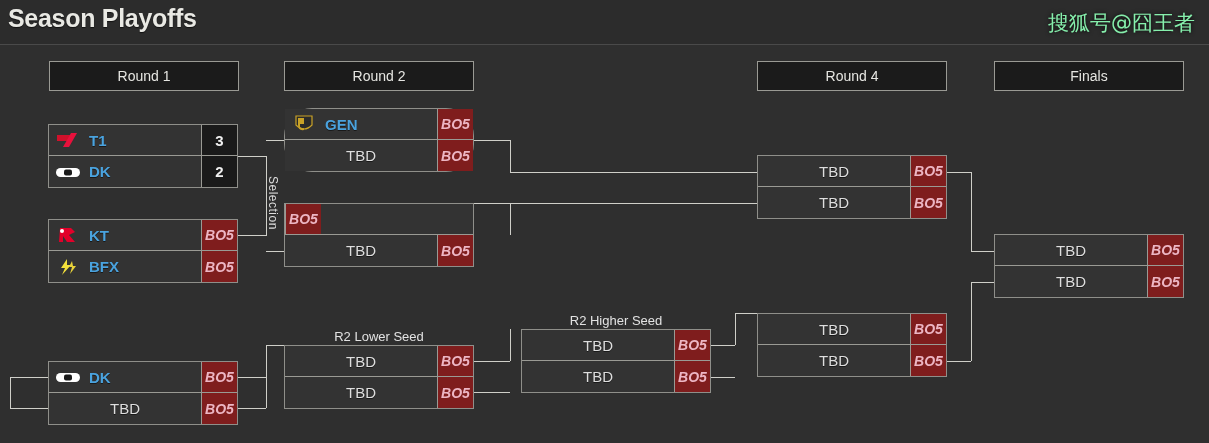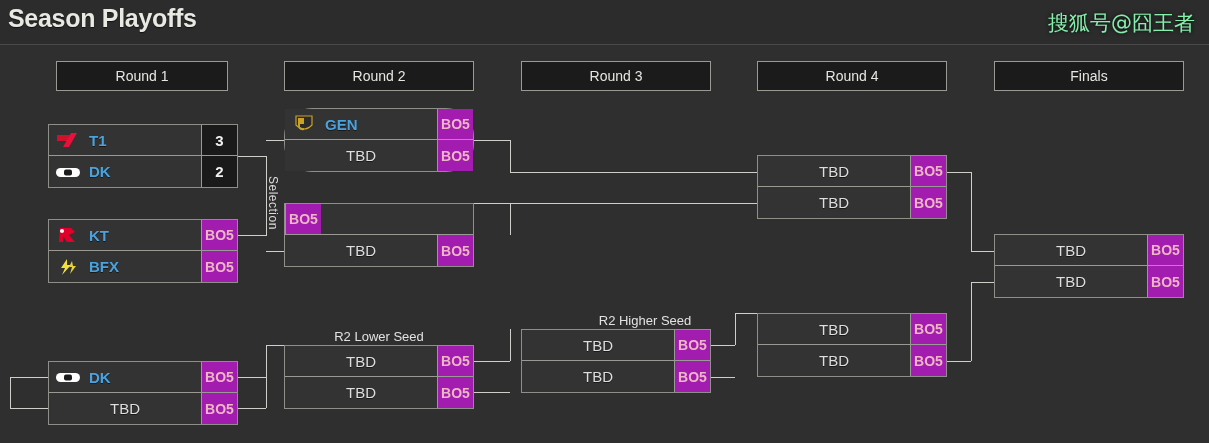--- a/index.html
+++ b/index.html
@@ -71,21 +71,21 @@
   }
   .tname.tbd-text{color:#dedede;margin-left:0;font-weight:normal;font-size:15px;}
   .score{
     width:36px;height:100%;
     background:#1a1a1a;
     border-left:1px solid #9a9a94;
     display:flex;align-items:center;justify-content:center;
     font-size:15px;font-weight:bold;color:#f0f0f0;
     box-sizing:border-box;
   }
-  .score.bo{color:#edb6c4;font-size:14px;background:#a21caf;}
+  .score.bo{color:#edb6c4;font-size:14px;background:#7f1d1d;font-style:italic;}
 
   
   .logo{width:26px;height:20px;position:relative;flex:none;}
   .logo svg{display:block;}
 
   
   .bracket-label{
     position:absolute;
     font-size:13px;color:#e2e2e2;
     white-space:nowrap;
@@ -106,23 +106,22 @@
 </head>
 <body>
 
 <div id="root">
 
   <div class="topbar">
     <div class="page-title">Season Playoffs</div>
     <div class="watermark">搜狐号@囧王者</div>
   </div>
 
-  <div class="round-header" style="left:56px;top:61px;width:172px;">Round 1</div>
+  <div class="round-header" style="left:49px;top:61px;width:190px;">Round 1</div>
   <div class="round-header" style="left:284px;top:61px;width:190px;">Round 2</div>
-  <div class="round-header" style="left:521px;top:61px;width:190px;">Round 3</div>
   <div class="round-header" style="left:757px;top:61px;width:190px;">Round 4</div>
   <div class="round-header" style="left:994px;top:61px;width:190px;">Finals</div>
 
   <div class="ln h" style="left:238px;top:156px;width:28px;"></div>
   <div class="ln h" style="left:238px;top:235px;width:28px;"></div>
   <div class="ln v" style="left:266px;top:156px;height:80px;"></div>
   <div class="ln h" style="left:266px;top:140px;width:18px;"></div>
   <div class="ln h" style="left:266px;top:251px;width:18px;"></div>
 
   <div class="ln h" style="left:474px;top:140px;width:36px;"></div>
@@ -285,21 +284,21 @@
       <div class="score bo">BO5</div>
     </div>
     <div class="row">
       <div class="team tbd">
         <span class="tname tbd-text">TBD</span>
       </div>
       <div class="score bo">BO5</div>
     </div>
   </div>
 
-  <div class="bracket-label" style="left:550px;top:313px;width:190px;">R2 Higher Seed</div>
+  <div class="bracket-label" style="left:521px;top:313px;width:190px;">R2 Higher Seed</div>
   <div class="match" style="left:521px;top:329px;width:190px;height:64px;">
     <div class="row top">
       <div class="team tbd">
         <span class="tname tbd-text">TBD</span>
       </div>
       <div class="score bo">BO5</div>
     </div>
     <div class="row">
       <div class="team tbd">
         <span class="tname tbd-text">TBD</span>

